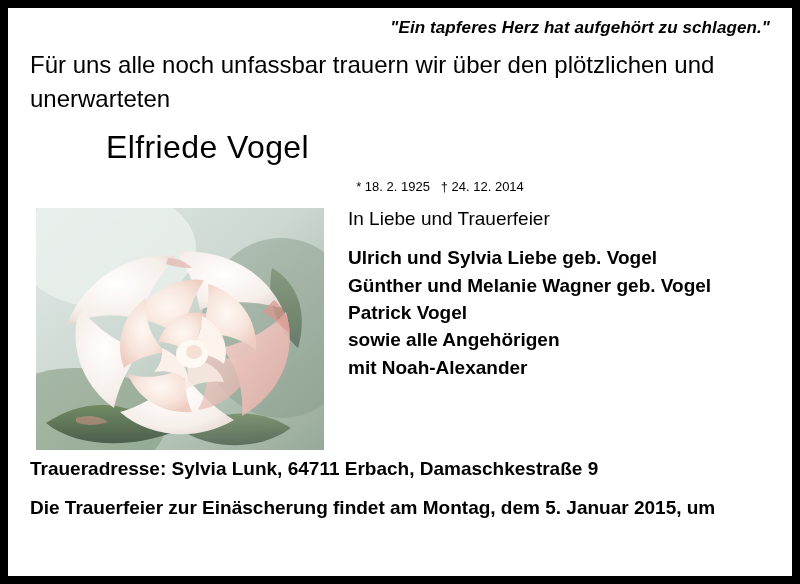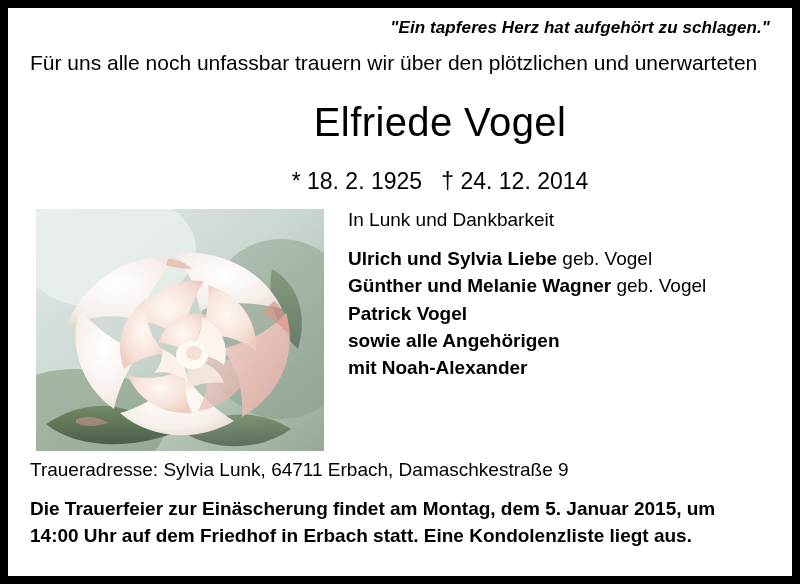--- a/index.html
+++ b/index.html
@@ -41,43 +41,42 @@
   .quote {
     text-align: right;
     font-style: italic;
     font-weight: bold;
     font-size: 17px;
     margin: 4px 4px 0 0;
     letter-spacing: 0.1px;
   }
 
   .intro {
-    font-size: 21px;
+    font-size: 24px;
     line-height: 1.42;
     margin: 10px 0 0 4px;
   }
 
   .name {
-    text-align: center;
-    font-size: 40px;
+    font-size: 32px;
     line-height: 1.1;
-    margin-top: 22px;
+    margin-top: 14px;
     margin-left: 80px;
     letter-spacing: 0.4px;
   }
   .maiden {
     text-align: center;
     font-size: 19px;
     margin-top: 4px;
     margin-left: 80px;
   }
   .dates {
     text-align: center;
-    font-size: 23px;
-    margin-top: 24px;
+    font-size: 13px;
+    margin-top: 14px;
     margin-left: 80px;
     white-space: pre;
   }
 
   
   .body-row {
     position: relative;
     margin-top: 14px;
     height: 242px;
   }
@@ -101,26 +100,27 @@
   .gratitude {
     font-size: 19px;
     margin-bottom: 14px;
   }
   .fam-line {
     font-size: 19px;
     line-height: 1.44;
     font-weight: bold;
   }
   .fam-line .suffix {
-    font-weight: normal;
+    font-weight: bold;
   }
 
   .address {
     font-size: 19px;
     margin: 8px 0 0 4px;
+    font-weight: bold;
   }
   .closing {
     font-size: 19px;
     line-height: 1.45;
     margin: 14px 0 0 4px;
     font-weight: bold;
   }
 </style>
 </head>
 <body>
@@ -199,21 +199,21 @@
 
           <path d="M238 92 C248 100 254 112 254 126 C244 116 234 108 226 104 Z" fill="#d98f86" opacity="0.7"></path>
           <path d="M40 210 C52 206 64 208 72 214 C60 218 48 218 40 214 Z" fill="#d98f86" opacity="0.5"></path>
           <path d="M132 50 C142 50 150 54 156 60 C146 60 136 58 130 56 Z" fill="#e3a39a" opacity="0.6"></path>
 
           <rect x="0" y="0" width="288" height="242" fill="#ffffff" opacity="0.07"></rect>
         </svg>
       </div>
 
       <div class="family">
-        <div class="gratitude">In Lunk und Dankbarkeit</div>
+        <div class="gratitude">In Liebe und Trauerfeier</div>
 
         <div class="fam-line">
           <span>Ulrich und Sylvia Liebe</span><span class="suffix"> geb. Vogel</span>
         </div>
         <div class="fam-line">
           <span>Günther und Melanie Wagner</span><span class="suffix"> geb. Vogel</span>
         </div>
         <div class="fam-line">
           <span>Patrick Vogel</span><span class="suffix"></span>
         </div>
@@ -223,17 +223,16 @@
         <div class="fam-line">
           <span>mit Noah-Alexander</span><span class="suffix"></span>
         </div>
       </div>
     </div>
 
     <div class="address">Traueradresse: Sylvia Lunk, 64711 Erbach, Damaschkestraße 9</div>
 
     <div class="closing">
       <div>Die Trauerfeier zur Einäscherung findet am Montag, dem 5. Januar 2015, um</div>
-      <div>14:00 Uhr auf dem Friedhof in Erbach statt. Eine Kondolenzliste liegt aus.</div>
     </div>
 
   </div>
 </div>
 
 </body></html>

